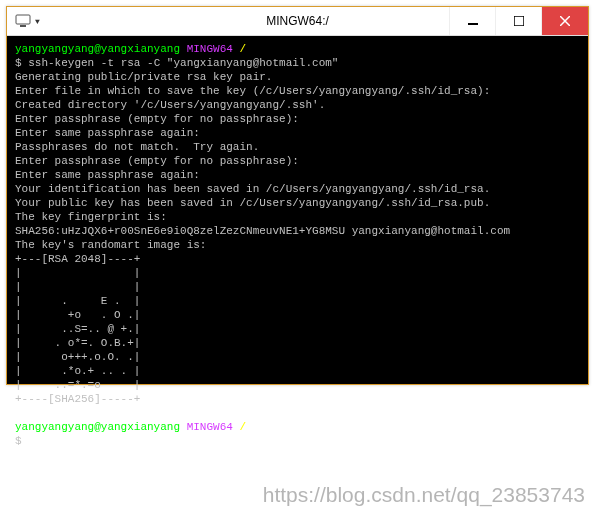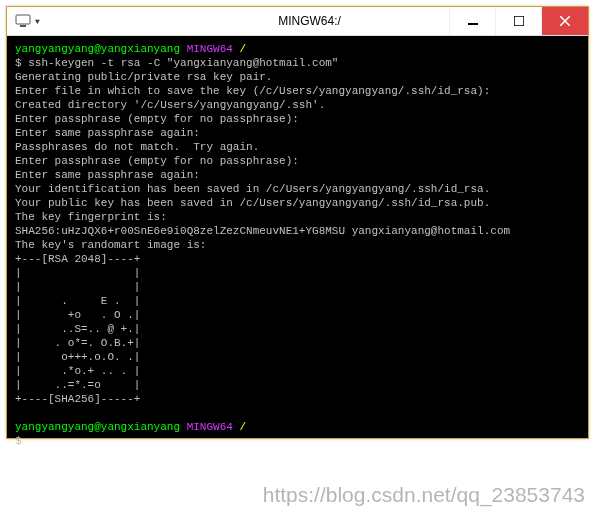--- a/index.html
+++ b/index.html
@@ -42,21 +42,20 @@
     padding: 2px;
   }
   .tb-title {
     position: absolute;
     left: 50%;
     top: 50%;
     transform: translate(-50%, -50%);
     font-family: "Segoe UI", Tahoma, sans-serif;
     font-size: 12px;
     color: #000;
-    margin-left: 12px;
   }
   .tb-right {
     margin-left: auto;
     display: flex;
     align-items: stretch;
   }
   .tb-btn {
     width: 45px;
     display: flex;
     align-items: center;
@@ -73,21 +72,21 @@
     font-weight: bold;
     width: 46px;
   }
   .terminal {
     background: #000;
     padding: 6px 8px 14px 8px;
     font-size: 11px;
     line-height: 14px;
     white-space: pre;
     font-family: Consolas, "Courier New", monospace;
-    height: 402px;
+    height: 348px;
     box-sizing: border-box;
   }
   .green { color: #00ff00; }
   .magenta { color: #d63aff; }
   .yellow { color: #ffff00; }
   .white { color: #c0c0c0; }
   .watermark {
     position: fixed;
     right: 10px;
     bottom: 10px;

